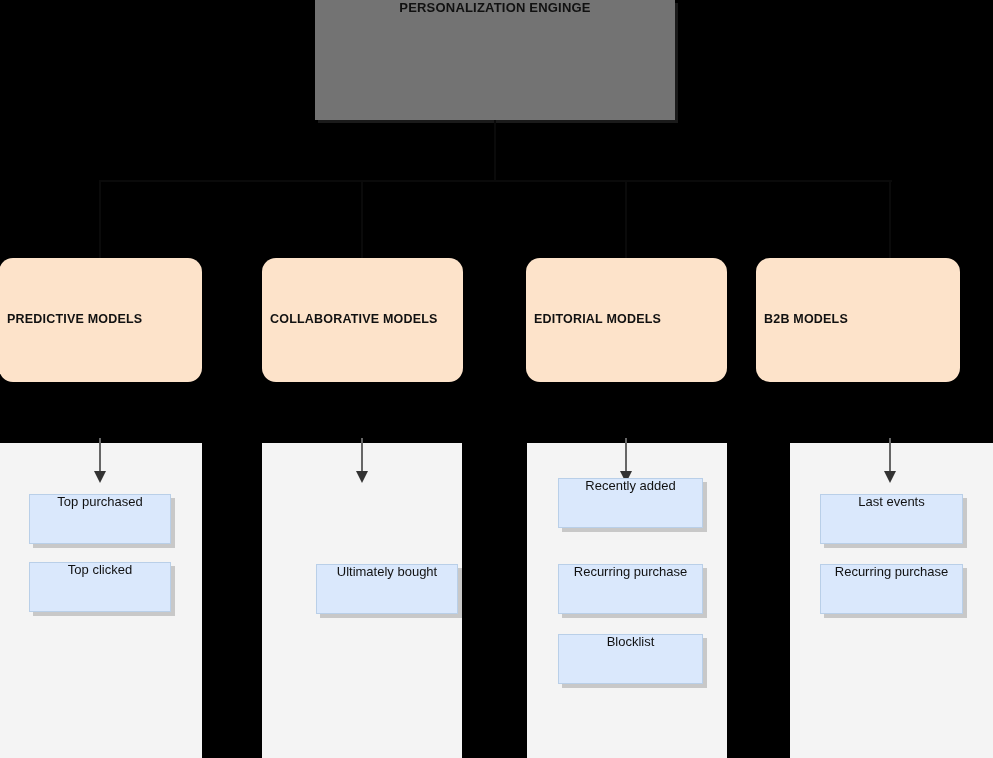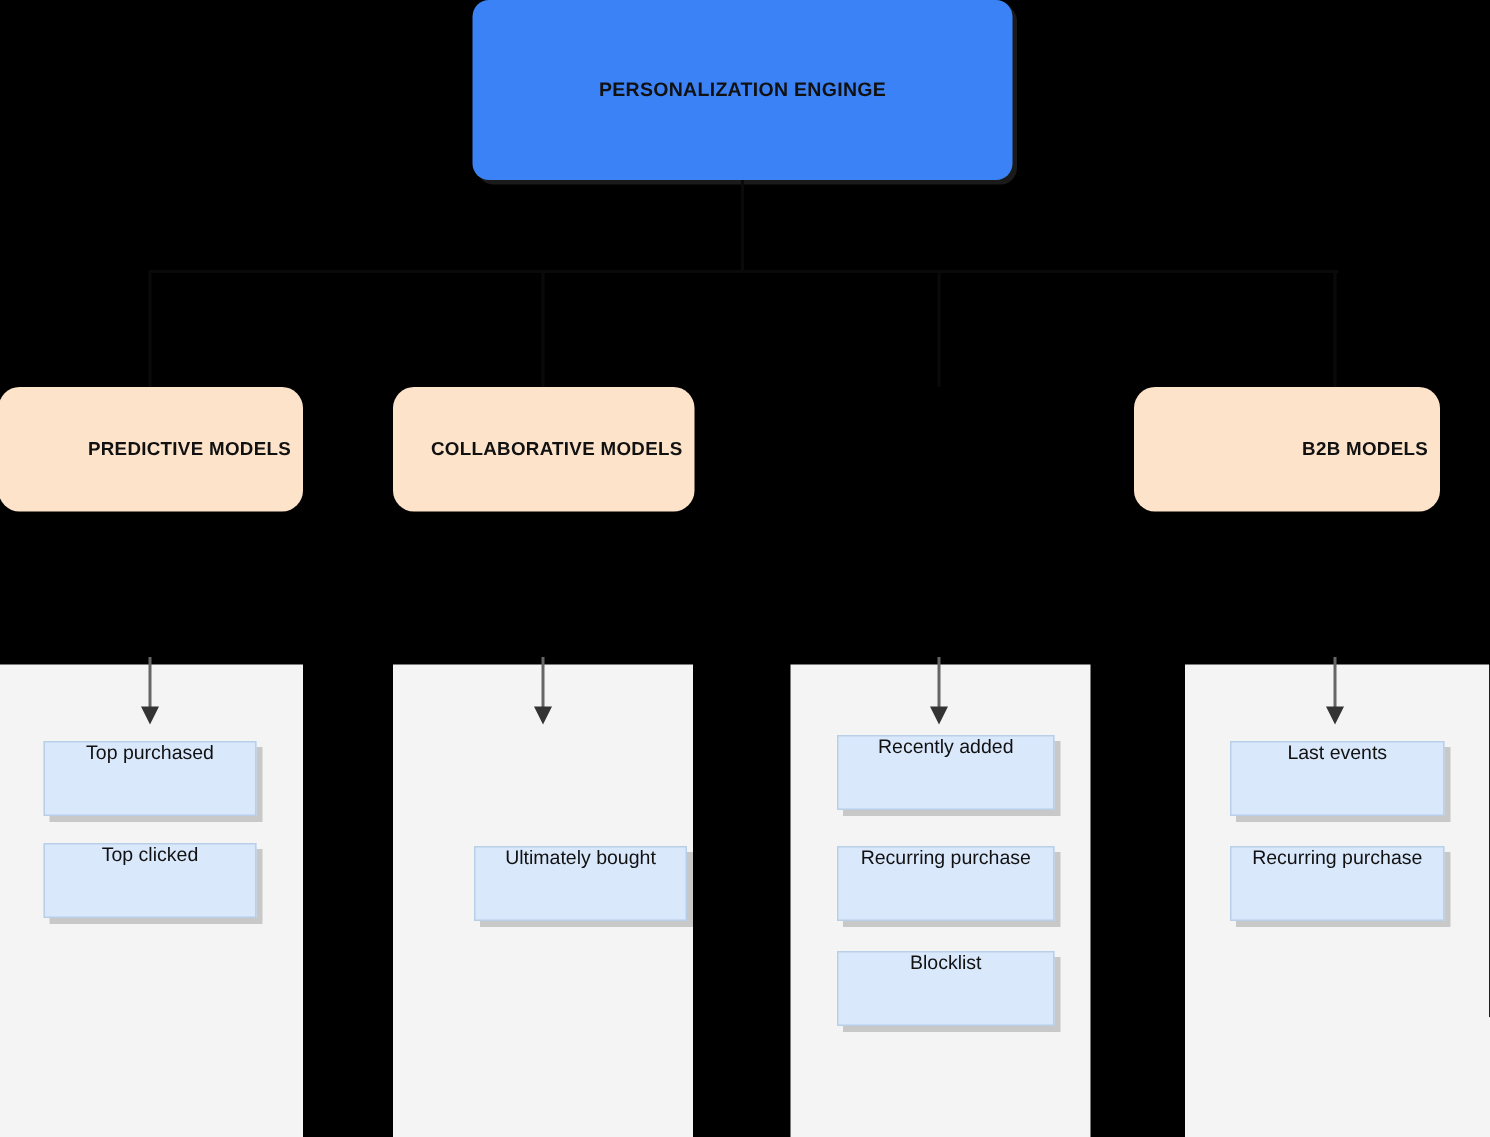--- a/index.html
+++ b/index.html
@@ -17,53 +17,52 @@
     font-family: "Liberation Sans", "DejaVu Sans", sans-serif;
   }
 
   
   .root-box {
     position: absolute;
     left: 315px;
     top: 0px;
     width: 360px;
     height: 120px;
-    background: #3b82f6;
+    background: #737373;
     box-shadow: 3px 3px 0 rgba(255,255,255,0.10);
     display: flex;
-    align-items: center;
+    align-items: flex-start;
     justify-content: center;
     box-sizing: border-box;
-    border-radius: 11px;
   }
   .root-box .root-label {
     font-size: 13px;
     font-weight: bold;
     color: #111111;
     letter-spacing: 0.2px;
     text-align: center;
     line-height: 1.25;
   }
 
   
   .trunk, .rail, .drop {
     position: absolute;
     background: #0a0a0a;
   }
 
   
   .cat-box {
     position: absolute;
     top: 258px;
-    height: 83px;
+    height: 124px;
     background: #fde3ca;
     border-radius: 14px;
     display: flex;
     align-items: center;
-    justify-content: flex-end;
+    justify-content: flex-start;
     box-sizing: border-box;
   }
   .cat-box .cat-label {
     font-size: 12.5px;
     font-weight: bold;
     color: #111111;
     letter-spacing: 0.2px;
     text-align: center;
     line-height: 1.25;
     padding: 0 8px;
@@ -138,20 +137,23 @@
   <div class="drop" style="left:361px; top:180px; width:2px; height:78px;"></div>
   <div class="drop" style="left:625px; top:180px; width:2px; height:78px;"></div>
   <div class="drop" style="left:889px; top:180px; width:2px; height:78px;"></div>
 
   <div class="cat-box" style="left:-1px; top:258px; width:203px;">
     <span class="cat-label">PREDICTIVE MODELS</span>
   </div>
   <div class="cat-box" style="left:262px; top:258px; width:201px;">
     <span class="cat-label">COLLABORATIVE MODELS</span>
   </div>
+  <div class="cat-box" style="left:526px; top:258px; width:201px;">
+    <span class="cat-label">EDITORIAL MODELS</span>
+  </div>
   <div class="cat-box" style="left:756px; top:258px; width:204px;">
     <span class="cat-label">B2B MODELS</span>
   </div>
 
   <div class="panel" style="left:0px;   width:202px;"></div>
   <div class="panel" style="left:262px; width:200px;"></div>
   <div class="panel" style="left:527px; width:200px;"></div>
   <div class="panel" style="left:790px; width:203px;"></div>
 
   <div class="arrow" style="left:93px;  top:438px;">
@@ -175,21 +177,21 @@
     <span class="leaf-label">Top purchased</span>
   </div>
   <div class="leaf" style="left:29px; top:562px; width:142px;">
     <span class="leaf-label">Top clicked</span>
   </div>
 
   <div class="leaf" style="left:292px; top:564px; width:142px;margin-left:24px;">
     <span class="leaf-label">Ultimately bought</span>
   </div>
 
-  <div class="leaf" style="left:558px; top:490px; width:145px;">
+  <div class="leaf" style="left:558px; top:478px; width:145px;">
     <span class="leaf-label">Recently added</span>
   </div>
   <div class="leaf" style="left:558px; top:564px; width:145px;">
     <span class="leaf-label">Recurring purchase</span>
   </div>
   <div class="leaf" style="left:820px; top:494px; width:143px;">
     <span class="leaf-label">Last events</span>
   </div>
 
   <div class="leaf" style="left:558px; top:634px; width:145px;">

